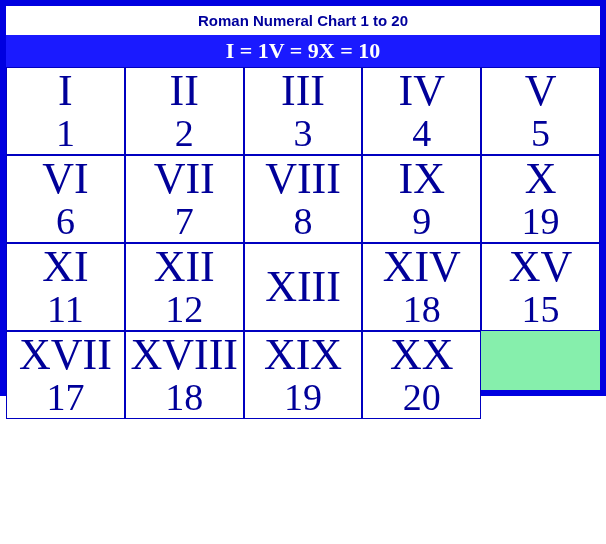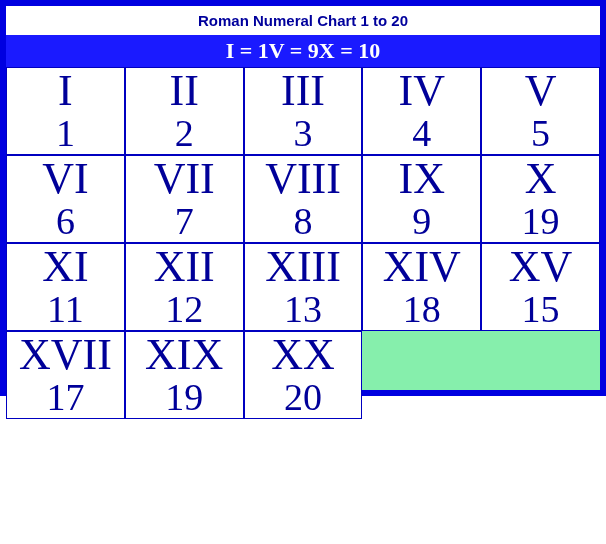--- a/index.html
+++ b/index.html
@@ -118,35 +118,38 @@
     <div class="cell">
         <span class="roman">XI</span>
         <span class="arabic">11</span>
       </div>
     <div class="cell">
         <span class="roman">XII</span>
         <span class="arabic">12</span>
       </div>
     <div class="cell">
         <span class="roman">XIII</span>
-        <span class="arabic">13</span>
       </div>
     <div class="cell">
         <span class="roman">XIV</span>
         <span class="arabic">18</span>
       </div>
     <div class="cell">
         <span class="roman">XV</span>
         <span class="arabic">15</span>
       </div>
     <div class="cell">
         <span class="roman">XVII</span>
         <span class="arabic">17</span>
       </div>
     <div class="cell">
+        <span class="roman">XVIII</span>
+        <span class="arabic">18</span>
+      </div>
+    <div class="cell">
         <span class="roman">XIX</span>
         <span class="arabic">19</span>
       </div>
     <div class="cell">
         <span class="roman">XX</span>
         <span class="arabic">20</span>
       </div>
   </div>
 </div>
 

